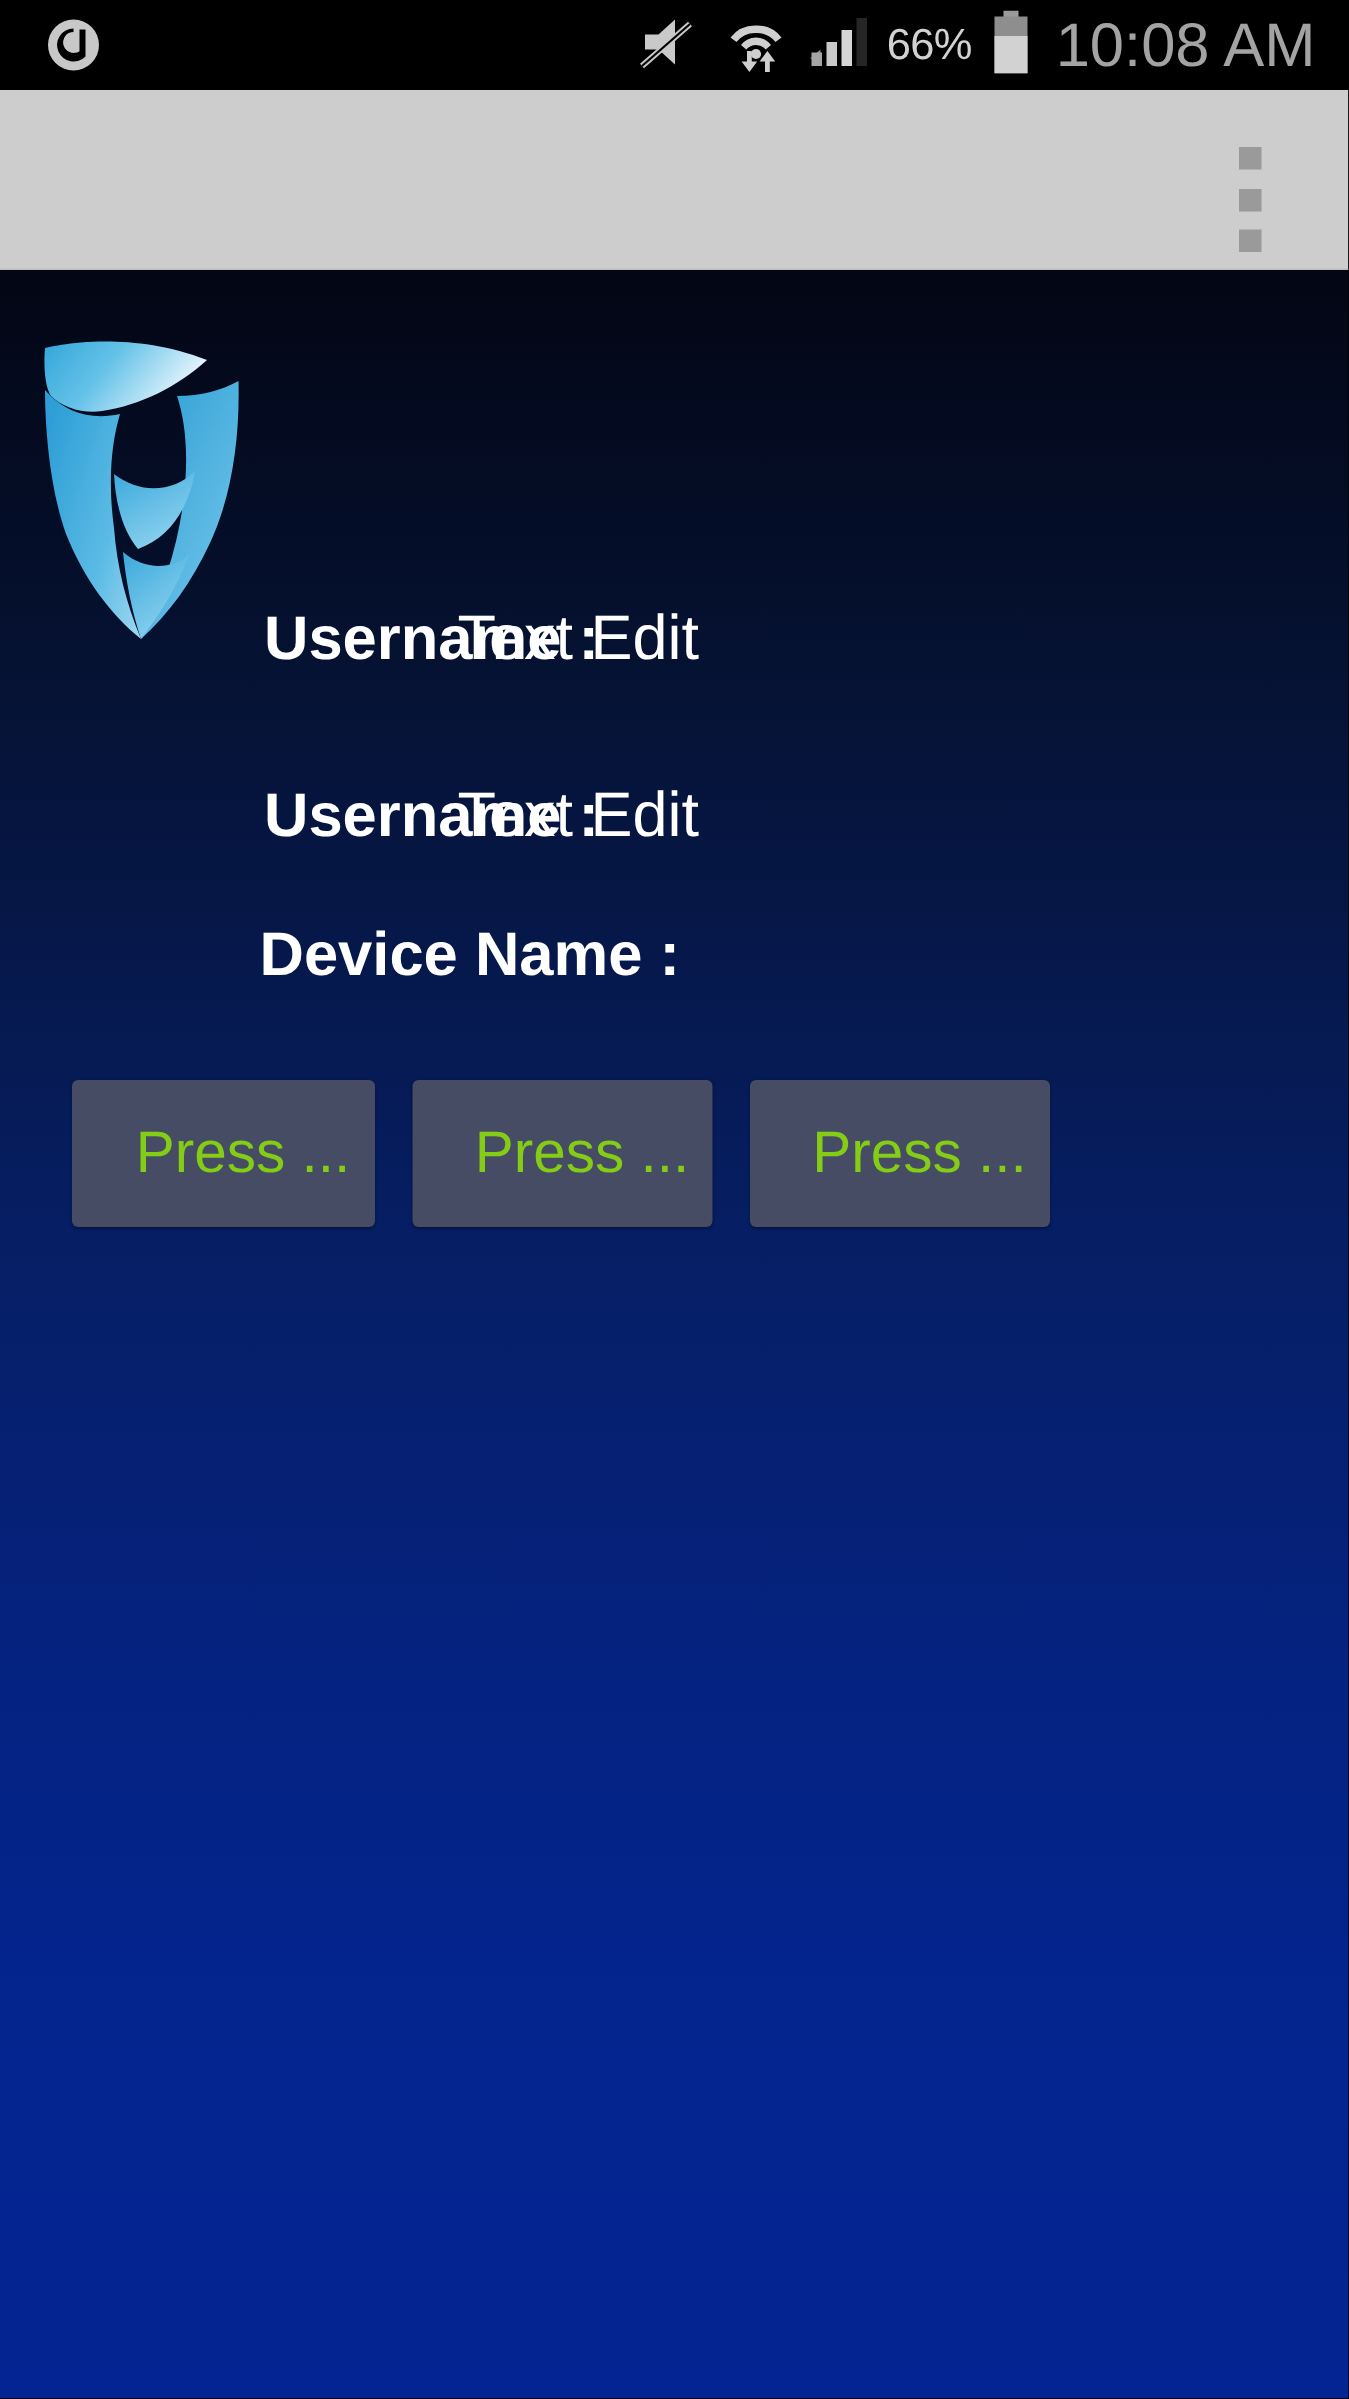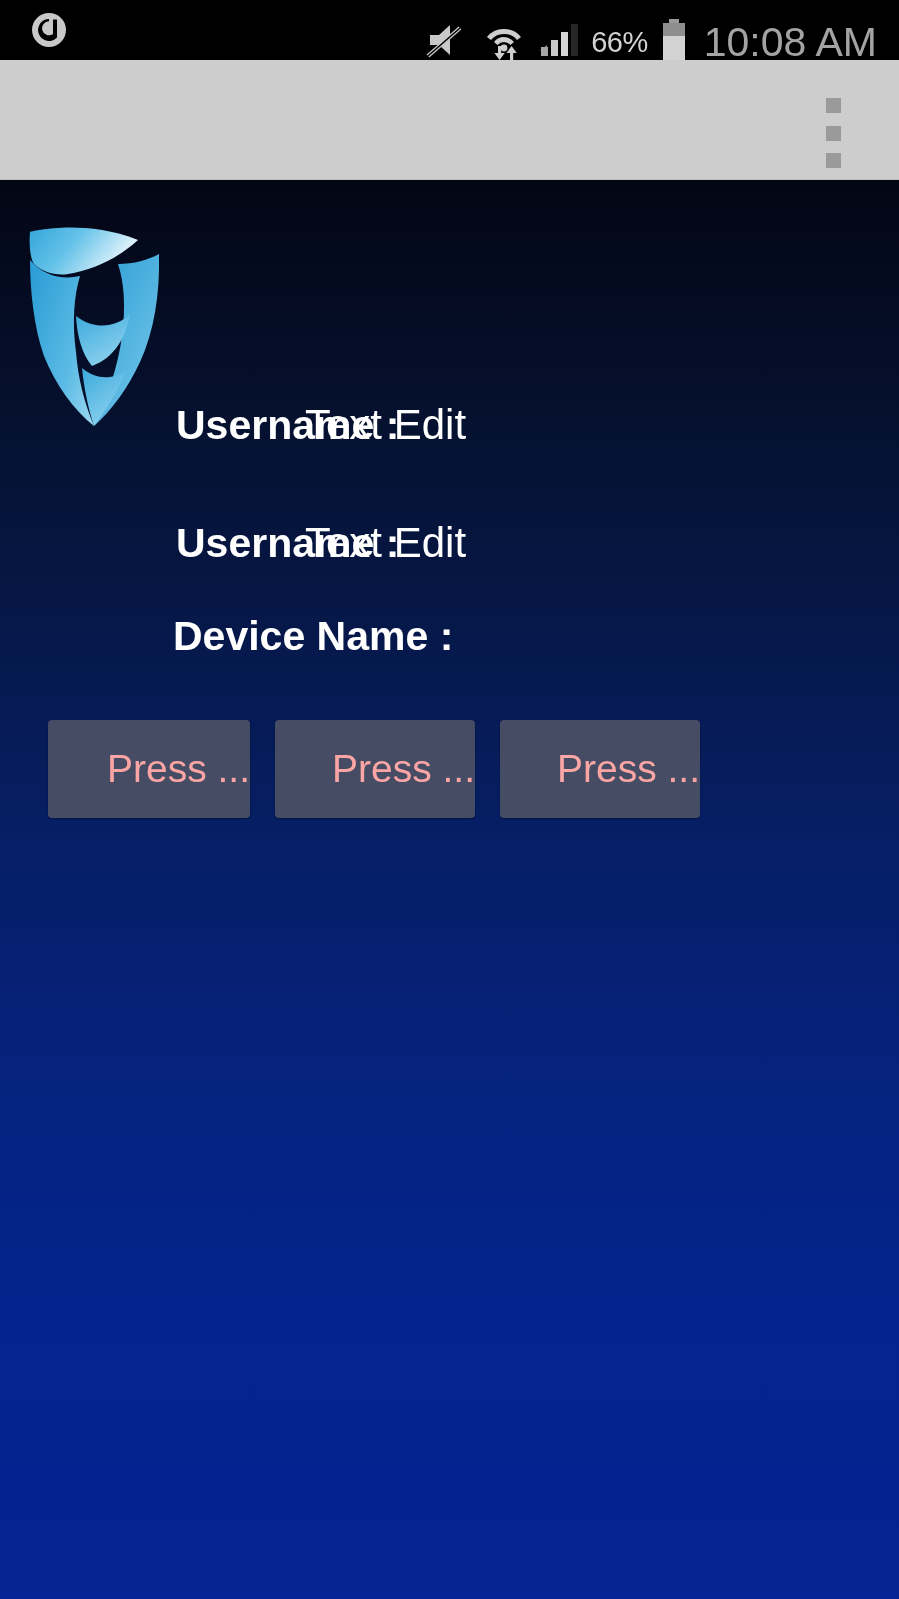--- a/index.html
+++ b/index.html
@@ -26,21 +26,21 @@
     height: 60px;
     background: #000000;
   }
   .sb-app-icon {
     position: absolute;
     left: 30px; top: 11px;
     width: 38px; height: 38px;
   }
   .sb-right {
     position: absolute;
-    right: 22px; top: 12px;
+    right: 22px; top: 0;
     height: 60px;
     display: flex;
     align-items: center;
     gap: 13px;
   }
   .sb-icon { display: block; }
   .sb-batt-pct {
     color: #d2d2d2;
     font-size: 29px;
     letter-spacing: -0.5px;
@@ -155,24 +155,24 @@
     width: 899px;
     height: 98px;
   }
   .press-btn {
     position: absolute;
     top: 0;
     height: 98px;
     background: #454c63;
     border: none;
     border-radius: 4px;
-    color: #fca5a5;
+    color: #84cc16;
     font-size: 39px;
     font-family: "Liberation Sans", sans-serif;
-    text-align: right;
+    text-align: center;
     padding: 0 0 0 26px;
     box-sizing: border-box;
     overflow: hidden;
     white-space: nowrap;
     cursor: pointer;
     box-shadow: 0 1px 2px rgba(0,0,0,0.35);
   }
   #press-btn-1 { left: 48px;  width: 202px; }
   #press-btn-2 { left: 275px; width: 200px; }
   #press-btn-3 { left: 500px; width: 200px; }

